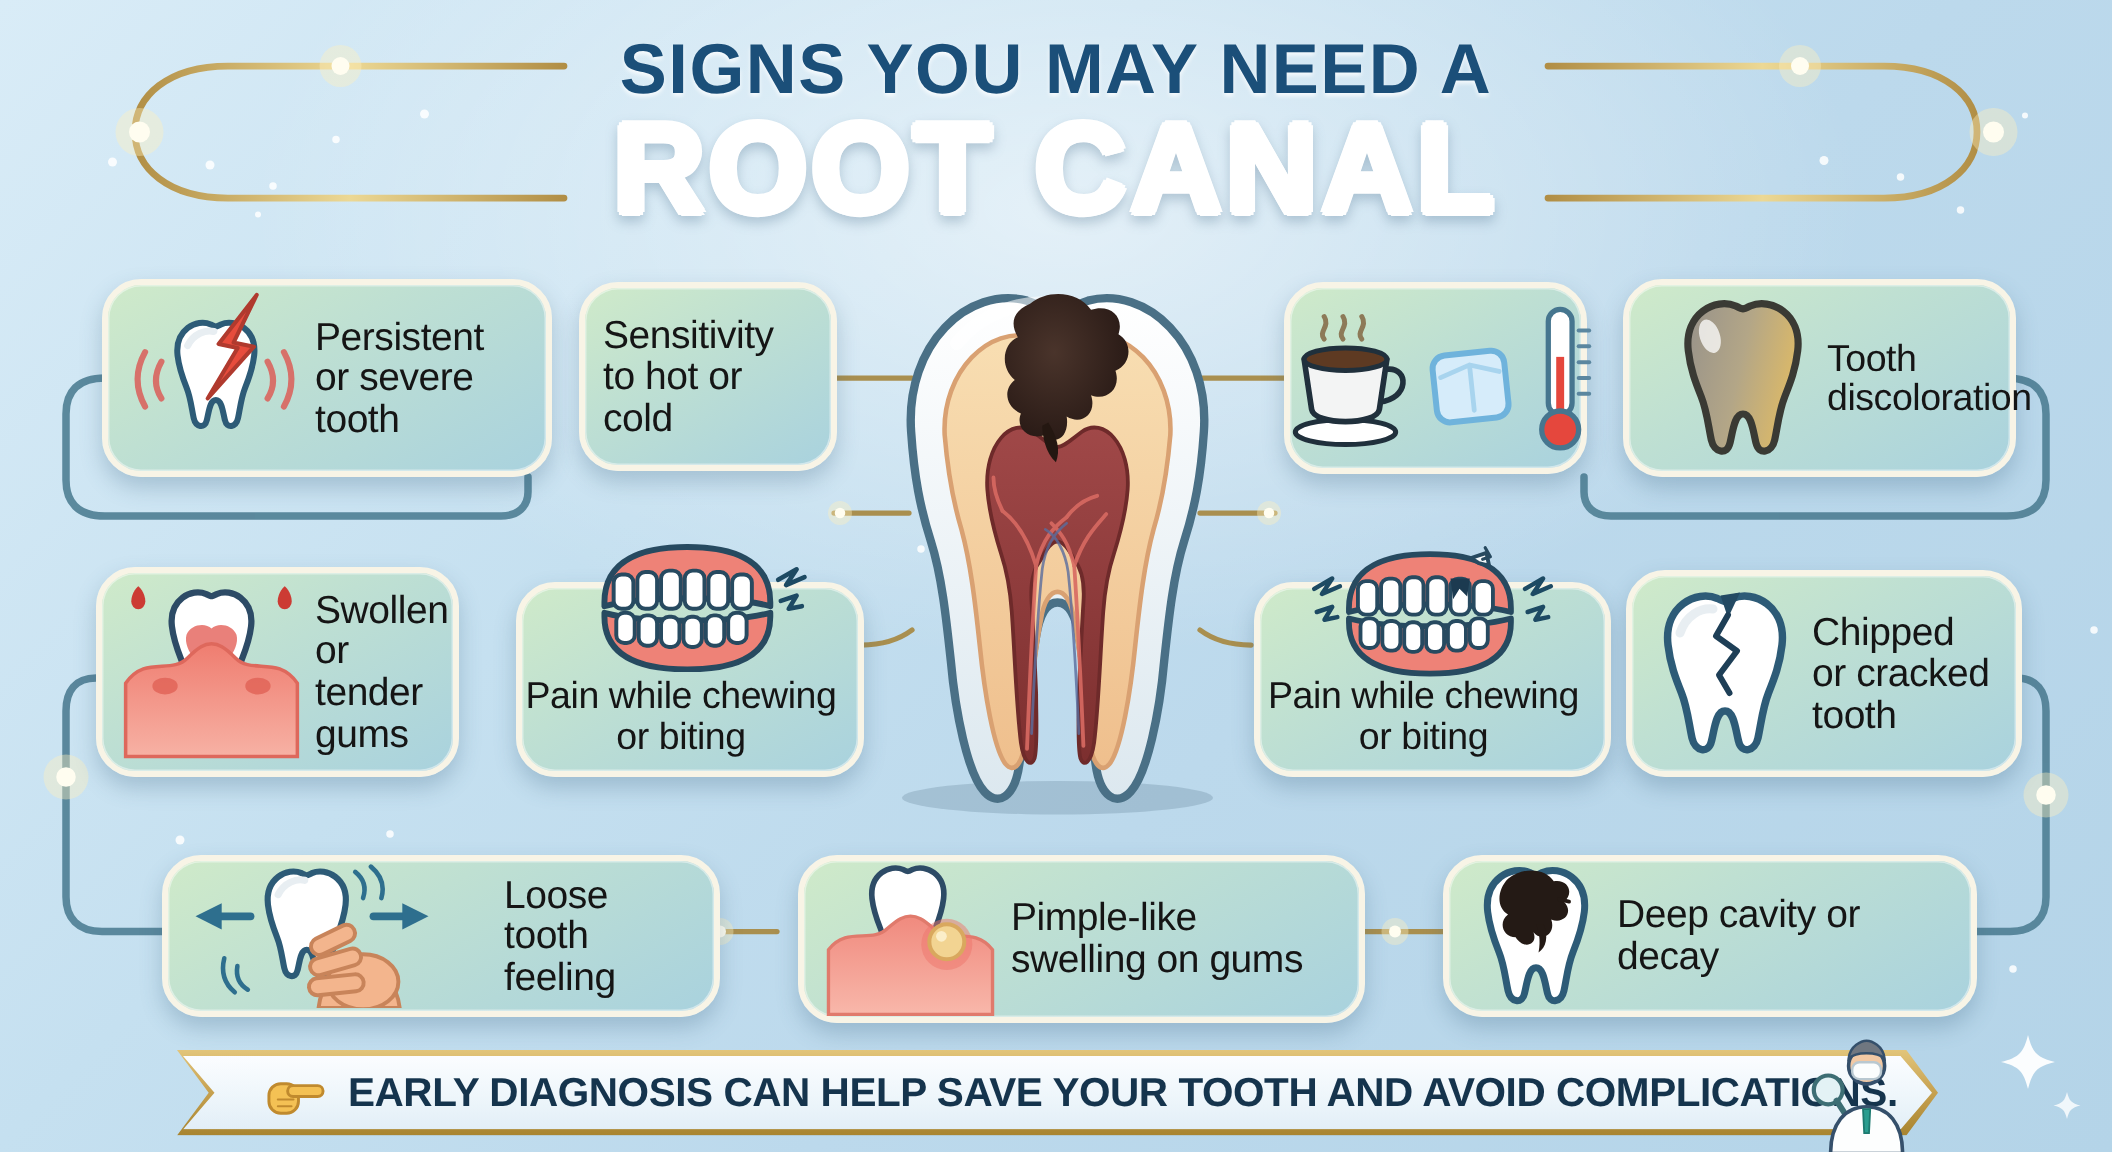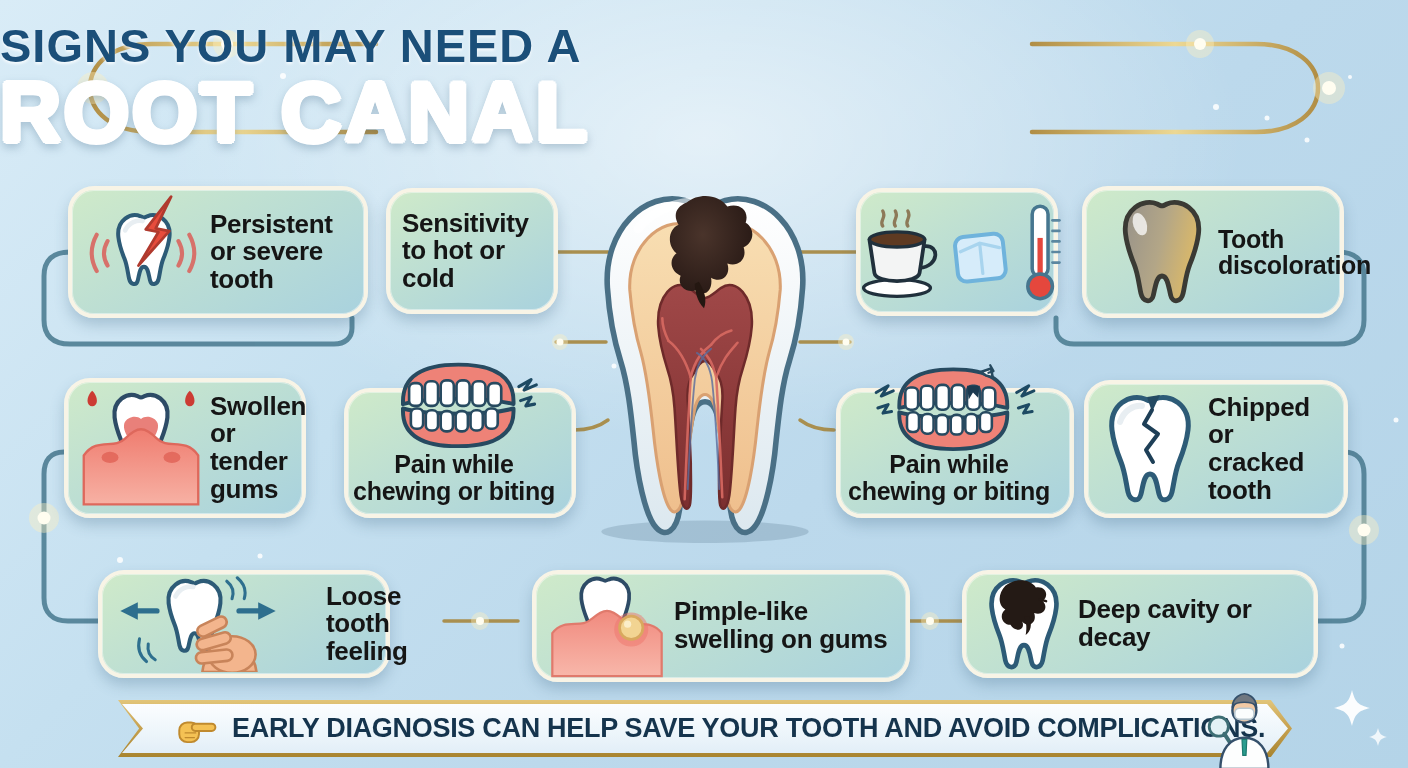--- a/index.html
+++ b/index.html
@@ -8,21 +8,21 @@
   #canvas {
     position:relative; width:1408px; height:768px; overflow:hidden;
     background:
       radial-gradient(ellipse 900px 500px at 50% 18%, rgba(255,255,255,0.55), rgba(255,255,255,0) 60%),
       linear-gradient(135deg,#d9ecf7 0%, #c5e0f0 35%, #bcd9ec 60%, #b4d4e8 100%);
   }
   svg { display:block; }
   #bg-decor { position:absolute; left:0; top:0; z-index:1; }
 
   
-  .title-wrap { position:absolute; left:0; top:18px; width:100%; z-index:3; }
+  .title-wrap { position:absolute; left:0; top:18px; width:100%; text-align:center; z-index:3; }
   .title-line1 {
     font-size:47px; font-weight:bold; letter-spacing:1px; color:#1b4f79;
     text-shadow:0 2px 3px rgba(255,255,255,0.8);
   }
   .title-line2 {
     font-size:84px; font-weight:bold; letter-spacing:3px; line-height:0.95;
     background:linear-gradient(180deg,#1d6298 0%, #3f96d2 45%, #14527f 100%);
     -webkit-background-clip:text; background-clip:text; color:transparent;
     text-shadow: 3px 0 0 #fff, -3px 0 0 #fff, 0 3px 0 #fff, 0 -3px 0 #fff,
                  2px 2px 0 #fff, -2px 2px 0 #fff, 2px -2px 0 #fff, -2px -2px 0 #fff;
@@ -31,21 +31,21 @@
 
   
   .sign-box {
     position:absolute; z-index:4;
     border:4px solid #f8f4e6; border-radius:26px;
     background:linear-gradient(150deg,#cfeac9 0%, #bfe0d2 40%, #a9d2de 100%);
     box-shadow:0 7px 14px rgba(60,100,130,0.28), inset 0 0 0 1px rgba(255,255,255,0.45);
     display:flex; align-items:center; padding:6px 12px; gap:8px;
   }
   .sign-label {
-    font-weight:bold; color:#151515; line-height:1.06; letter-spacing:-0.3px;
+    font-weight:normal; color:#151515; line-height:1.06; letter-spacing:-0.3px;
   }
   .icon { flex:0 0 auto; display:flex; align-items:center; justify-content:center; }
   .col-box { flex-direction:column; justify-content:flex-end; align-items:flex-end; padding-bottom:10px; }
   .float-icon { position:absolute; left:50%; transform:translateX(-50%); top:-30px; z-index:6; }
 
   
   #center-tooth { position:absolute; left:583px; top:174px; z-index:2; }
 
   
   .banner-outer {
@@ -373,21 +373,21 @@
       <svg width="100" height="118" viewBox="0 0 100 118">
         <path fill="#ffffff" stroke="#2d5b77" stroke-width="5" stroke-linejoin="round" d="M12 40 C 9 14 31 3 45 9 C 48 10.5 49 11 50 11 C 51 11 52 10.5 55 9 C 69 3 91 14 88 40 C 86.5 53 83 62 79 72 C 75 82 74 93 72 102 C 70 111 61 113 59 104 C 57 96 56 84 50 84 C 44 84 43 96 41 104 C 39 113 30 111 28 102 C 26 93 25 82 21 72 C 17 62 13.5 53 12 40 Z"></path>
         <path d="M47 7 L60 5 L52 22 Z" fill="#234a63"></path>
         <path d="M52 20 L44 34 L58 44 L46 60 L53 72" fill="none" stroke="#1e3f57" stroke-width="4" stroke-linecap="round" stroke-linejoin="round"></path>
         <path d="M20 32 C 24 20 34 15 42 16" fill="none" stroke="#e8eef2" stroke-width="6" stroke-linecap="round"></path>
       </svg>
     </span>
     <span class="sign-label" style="font-size:26px; width:140px;">Chipped or cracked tooth</span>
   </div>
 
-  <div class="sign-box" style="left:98px; top:570px; width:292px; height:108px;gap:44px;">
+  <div class="sign-box" style="left:108px; top:570px; width:372px; height:108px;gap:44px;">
     <span class="icon">
       <svg width="168" height="96" viewBox="0 0 190 110">
         <g stroke="#2e6f8e" stroke-width="6" stroke-linecap="round">
           <line x1="22" y1="40" x2="48" y2="40"></line>
           <line x1="142" y1="40" x2="168" y2="40"></line>
         </g>
         <polygon points="6,40 26,30 26,50" fill="#2e6f8e"></polygon>
         <polygon points="184,40 164,30 164,50" fill="#2e6f8e"></polygon>
         <g fill="none" stroke="#2e6f8e" stroke-width="3.5" stroke-linecap="round">
           <path d="M128 6 q10 8 6 20"></path>

